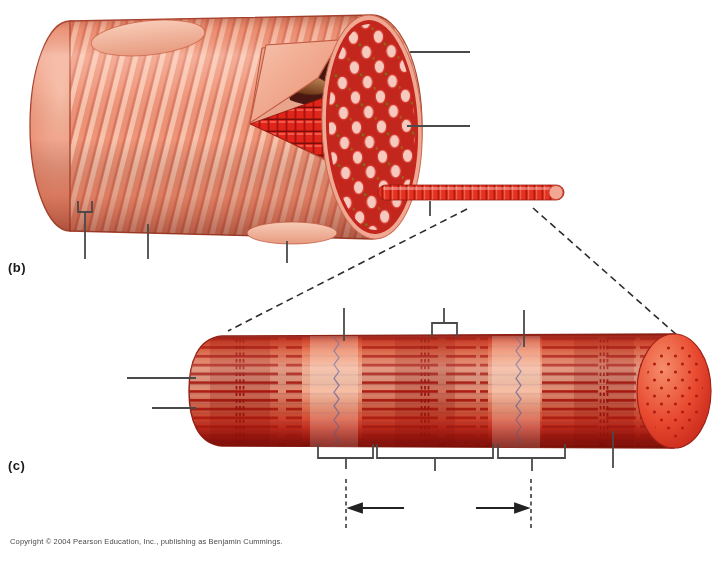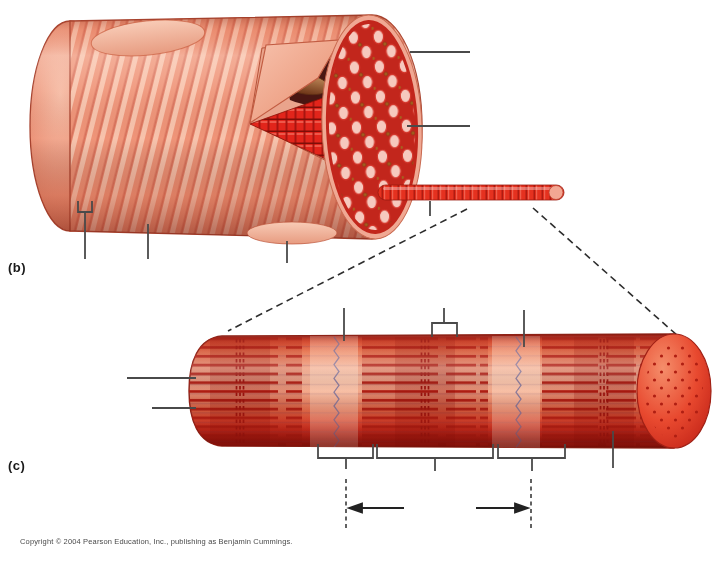--- a/index.html
+++ b/index.html
@@ -10,21 +10,21 @@
     overflow:hidden;
   }
   .diagram-svg { position:absolute; left:0; top:0; }
   .panel-label {
     position:absolute; font-weight:bold; font-size:13px;
     color:var(--text,#1a1a1a); letter-spacing:0.5px;
   }
   #label-b { left:8px; top:260px; }
   #label-c { left:8px; top:458px; }
   .copyright {
-    position:absolute; left:20px; top:537px;
+    position:absolute; left:10px; top:537px;
     font-size:7.5px; color:var(--copyright-text,#4a4a4a); letter-spacing:0.15px;
   }
 </style>
 </head>
 <body>
 
 <div class="page">
 
 <svg class="diagram-svg" width="720" height="565" viewBox="0 0 720 565">
   <defs>

